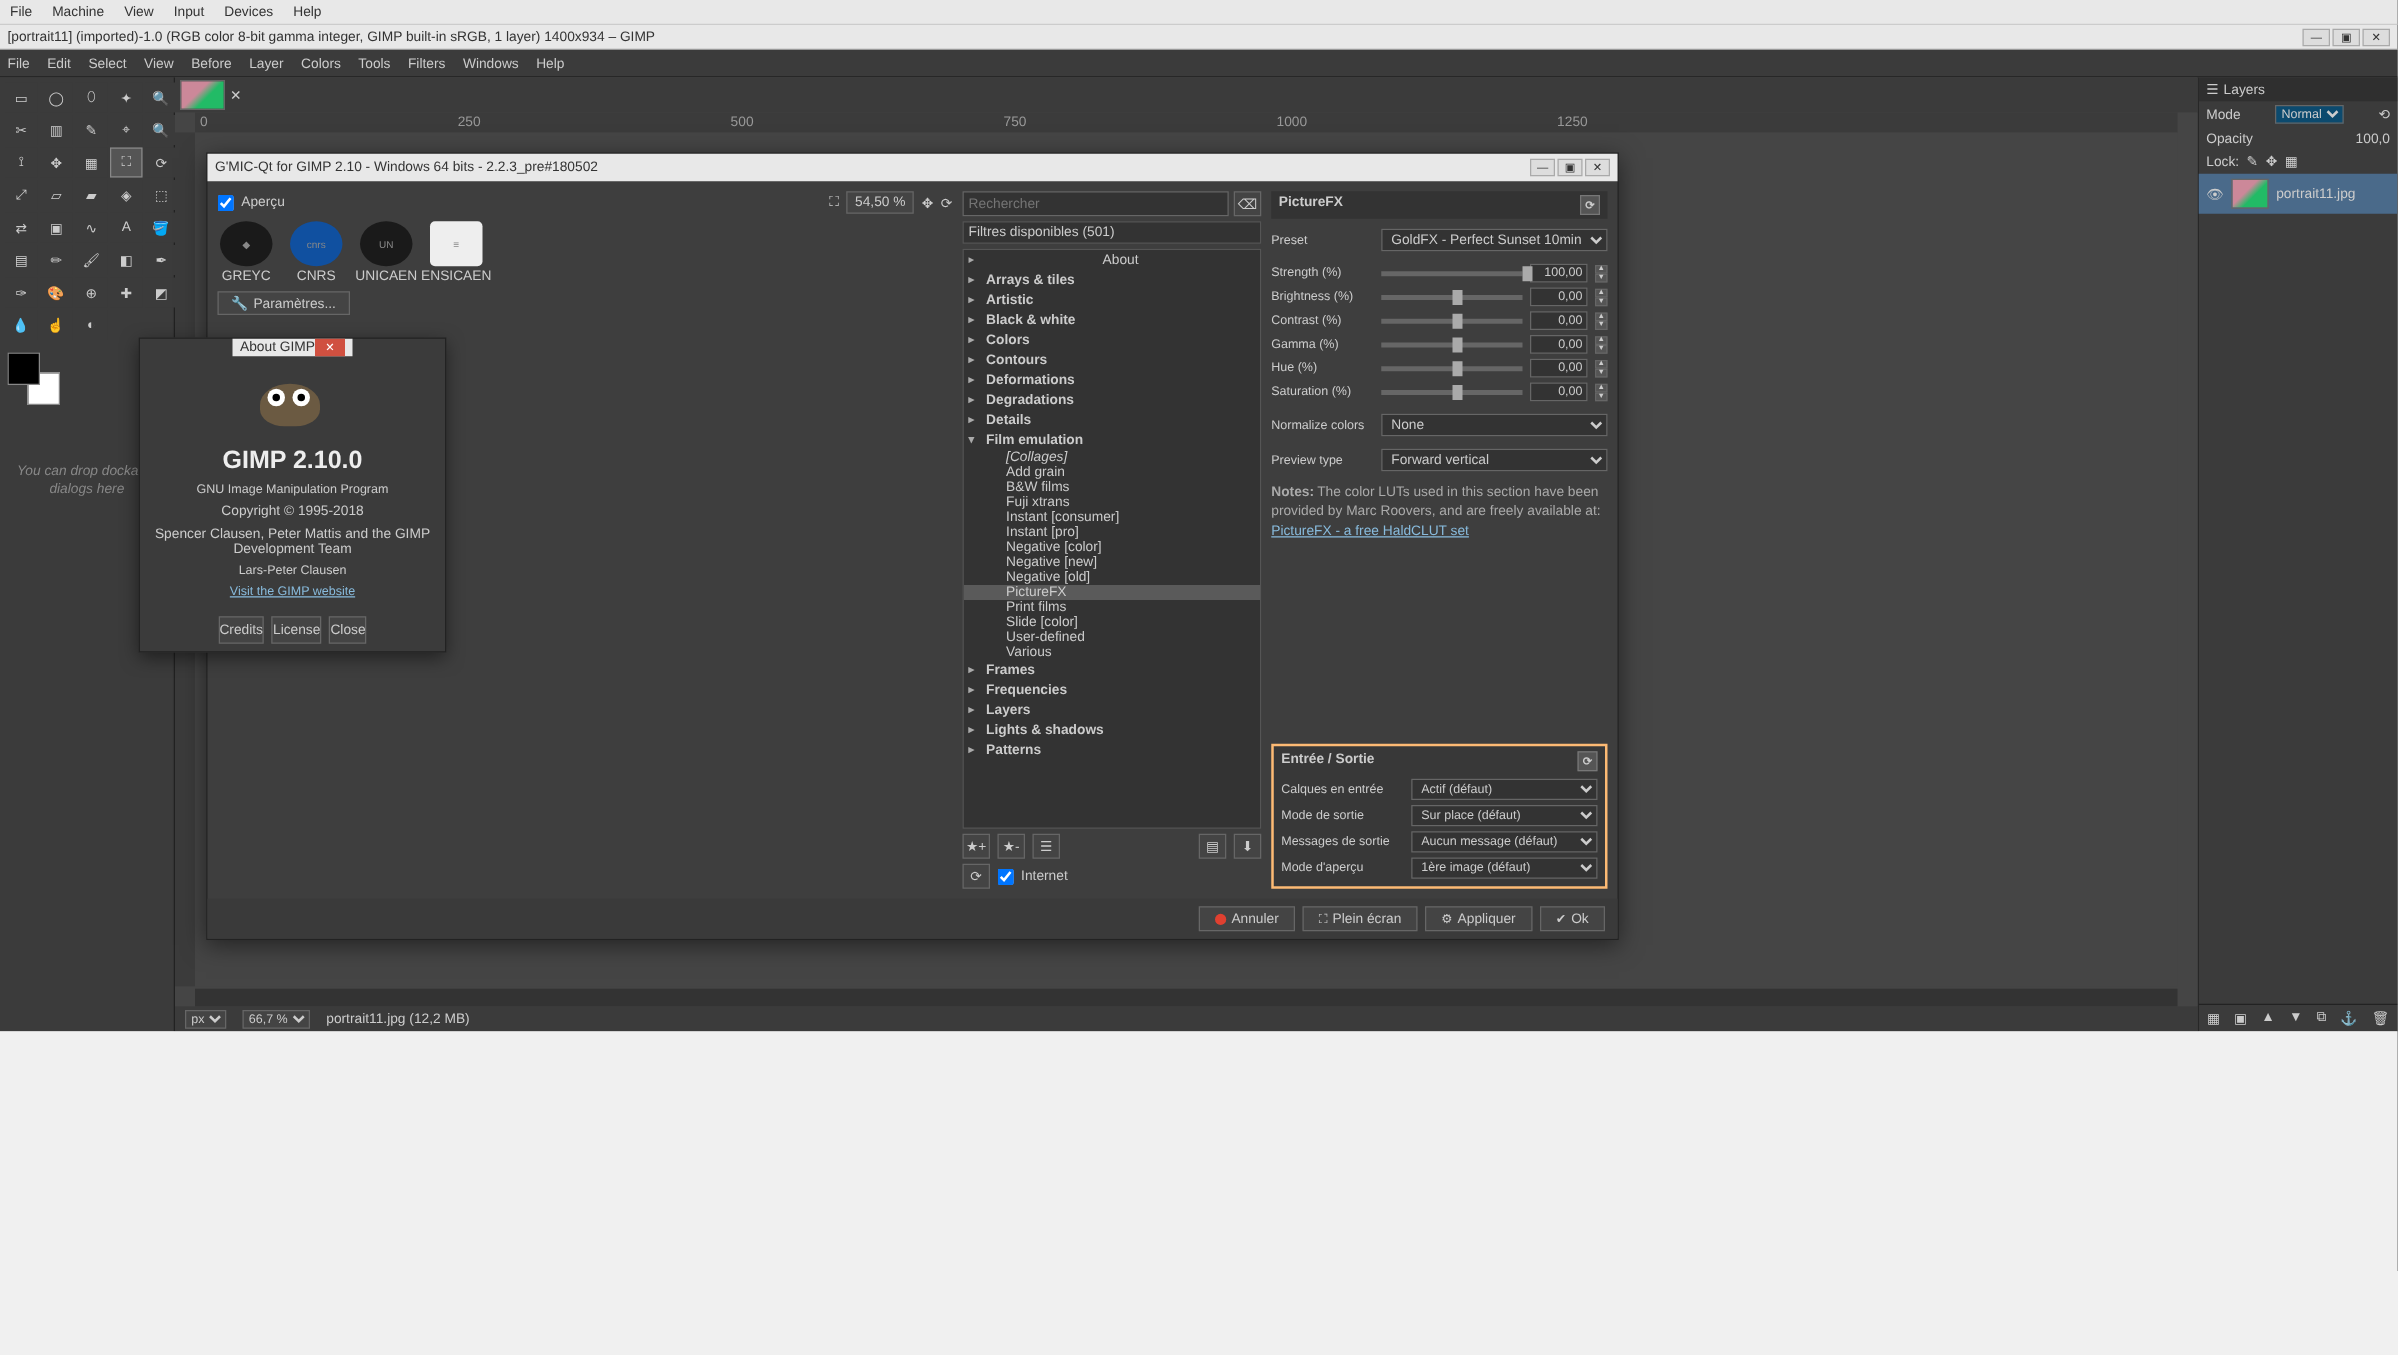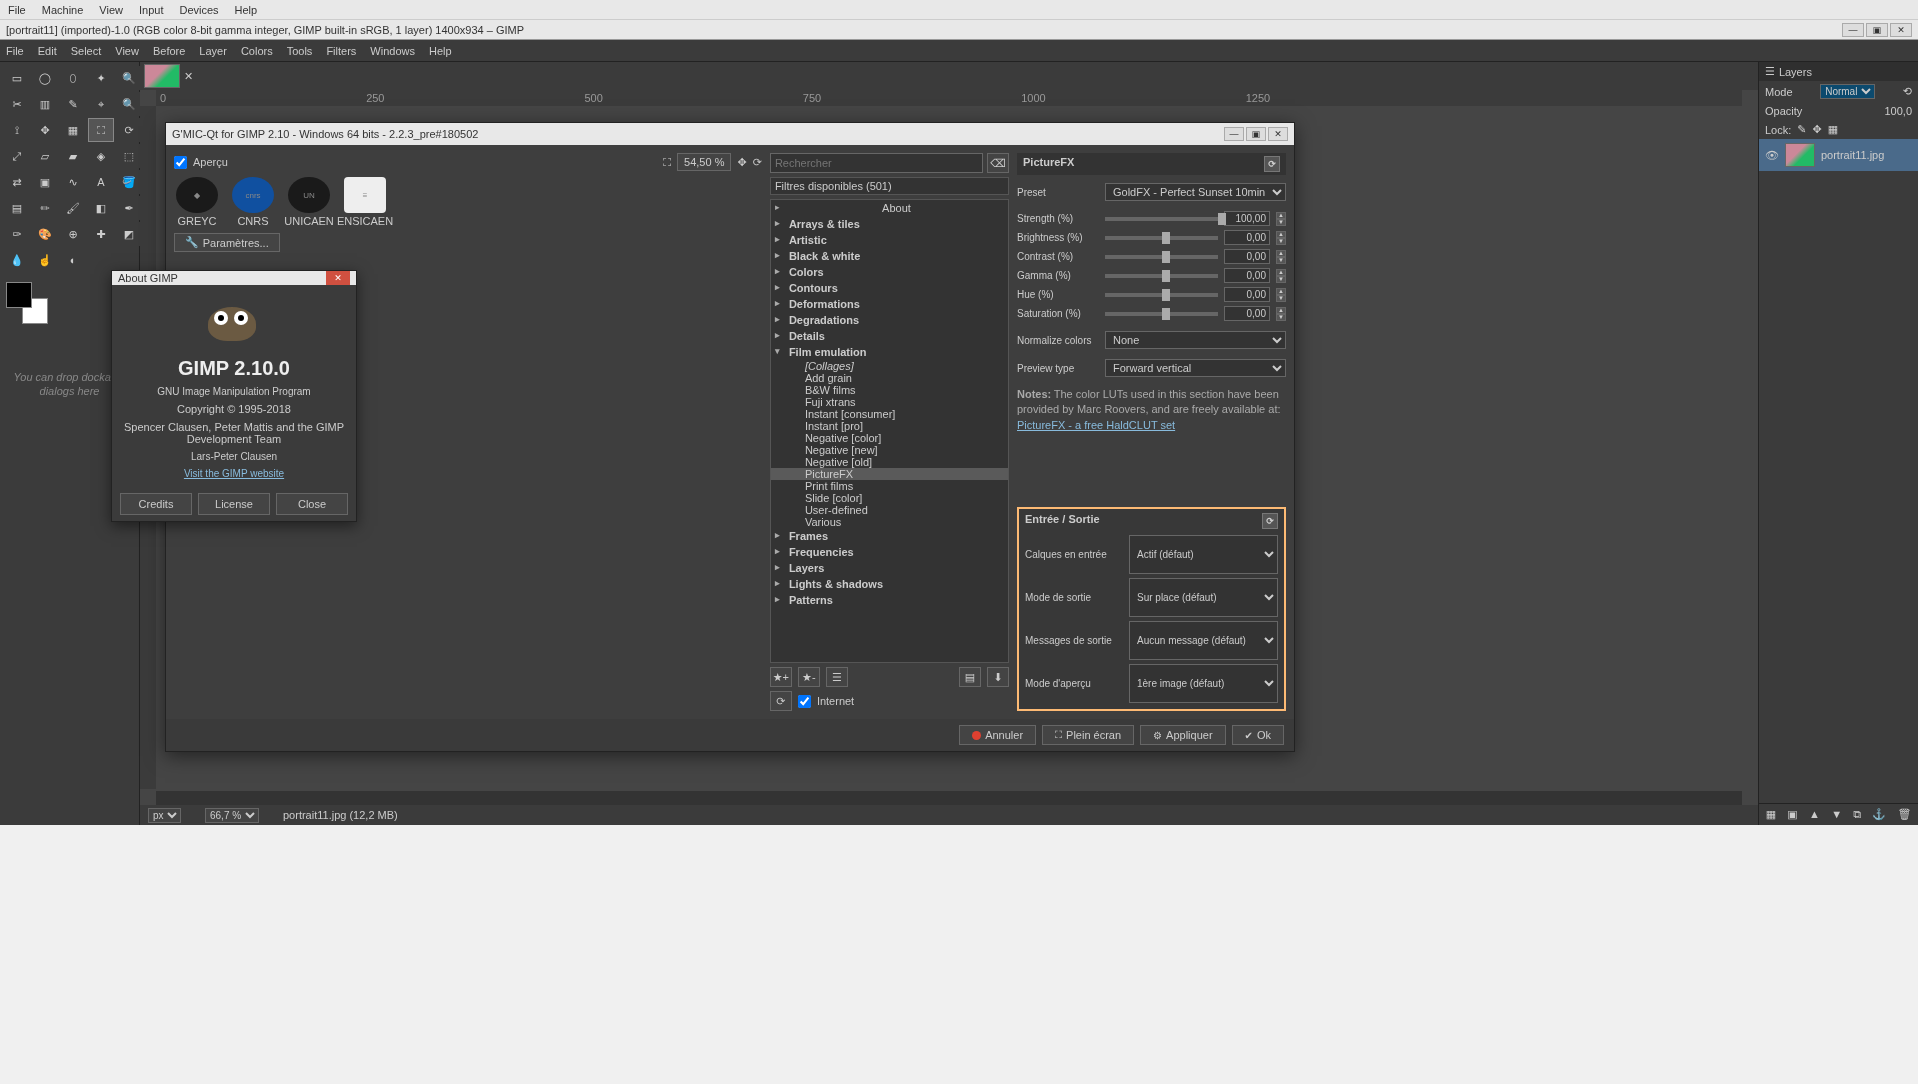--- a/index.html
+++ b/index.html
@@ -34,21 +34,21 @@
 
 .canvas-area { flex: 1; background: #454545; display: flex; flex-direction: column; position: relative; }
 .tab-strip { height: 28px; background: #3b3b3b; display: flex; align-items: center; padding: 2px 4px; gap: 4px; }
 .img-tab { width: 36px; height: 24px; background: linear-gradient(135deg,#c89 40%,#2b6 60%); border: 1px solid #666; }
 .rulers-wrap { flex: 1; position: relative; background: #454545; }
 .ruler-h { position: absolute; top: 0; left: 16px; right: 16px; height: 16px; background: #3b3b3b; color: #999; font-size: 8px; display: flex; align-items: center; padding-left: 4px; overflow: hidden; }
 .ruler-h span { margin-right: 200px; }
 .ruler-v { position: absolute; top: 16px; left: 0; bottom: 16px; width: 16px; background: #3b3b3b; }
 .canvas-content { position: absolute; top: 16px; left: 16px; right: 16px; bottom: 16px; background: #454545; }
 .scroll-h { position: absolute; bottom: 0; left: 16px; right: 16px; height: 14px; background: #333; }
-.status-bar { height: 20px; background: #3b3b3b; display: flex; align-items: center; padding: 0 8px; color: #ccc; gap: 24px; }
+.status-bar { height: 20px; background: #3b3b3b; display: flex; align-items: center; padding: 0 8px; color: #ccc; gap: 13px; }
 .status-bar select { background: #444; color: #ccc; border: 1px solid #666; font-size: 10px; }
 
 
 .layers-panel { width: 160px; background: #3b3b3b; border-left: 1px solid #222; color: #ccc; display: flex; flex-direction: column; }
 .lp-title { background: #2f2f2f; padding: 3px 6px; display: flex; align-items: center; gap: 4px; }
 .lp-row { display: flex; align-items: center; padding: 3px 6px; gap: 6px; justify-content: space-between; }
 .lp-row select, .lp-row input { background: #0c4a6e; color: #ccc; border: 1px solid #666; font-size: 10px; }
 .lp-lock { padding: 3px 6px; display: flex; gap: 6px; align-items: center; }
 .layer-thumb { width: 30px; height: 24px; background: linear-gradient(135deg,#c89 40%,#2b6 60%); border: 1px solid #666; }
 .layer-row { display: flex; align-items: center; gap: 6px; padding: 4px 6px; background: #4a6a8a; }
@@ -97,29 +97,29 @@
 .param-row .slider .thumb { position: absolute; top: -4px; width: 8px; height: 12px; background: #aaa; }
 .param-row .val { width: 46px; background: #333; border: 1px solid #666; color: #ccc; text-align: right; padding: 1px 3px; font-size: 10px; }
 .param-row .spin { width: 10px; display: flex; flex-direction: column; }
 .param-row .spin div { height: 7px; background: #555; border: 1px solid #666; font-size: 6px; text-align:center; line-height:5px; }
 .param-row select.full { flex: 1; background: #333; border: 1px solid #666; color: #ccc; padding: 1px 3px; }
 .notes { font-size: 9px; color: #aaa; line-height: 1.4; padding: 2px 0; }
 .notes a { color: #8bd; text-decoration: underline; }
 .io-panel { background: #383838; border: 2px solid #fdba74; padding: 4px 6px; }
 .io-row { display: flex; align-items: center; gap: 6px; padding: 2px 0; }
 .io-row label { width: 98px; font-size: 10px; }
-.io-row select { flex: 1; background: #333; border: 1px solid #666; color: #ccc; font-size: 10px; padding: 12px 3px; }
+.io-row select { flex: 1; background: #333; border: 1px solid #666; color: #ccc; font-size: 10px; padding: 1px 3px; }
 
 .gmic-footer { padding: 6px 10px; display: flex; justify-content: flex-end; gap: 6px; background: #3a3a3a; }
 .gmic-footer button { background: #444; border: 1px solid #666; color: #ccc; padding: 3px 12px; display: flex; align-items: center; gap: 4px; }
 .gmic-footer button .dot-red { width: 9px; height: 9px; background: #e04030; border-radius: 50%; }
 .gmic-footer button .ic { font-size: 10px; }
 
 
-.about { position: absolute; top: 270px; left: 111px; width: 246px; height: 252px; background: #3b3b3b; border: 1px solid #222; box-shadow: 0 4px 14px rgba(0,0,0,.5); color: #ccc; display: flex; flex-direction: column; }
+.about { position: absolute; top: 270px; left: 111px; width: 246px; height: 252px; background: #3b3b3b; border: 1px solid #222; box-shadow: 0 4px 14px rgba(0,0,0,.5); color: #ccc; display: flex; flex-direction: column; align-items: center; }
 .about-title { height: 20px; background: #e8e8e8; color: #333; display: flex; align-items: center; padding: 0 6px; justify-content: space-between; }
 .about-title .close { width: 24px; height: 14px; background: #d05040; color: #fff; font-size: 9px; display:flex;align-items:center;justify-content:center; }
 .about-body { flex: 1; padding: 6px 10px; display: flex; flex-direction: column; align-items: center; gap: 6px; text-align: center; }
 .wilber { width: 80px; height: 60px; position: relative; }
 .wilber::before { content: ""; position: absolute; left: 14px; top: 16px; width: 48px; height: 34px; background: #6b5a42; border-radius: 50% 50% 40% 40%; }
 .wilber .eye { position: absolute; top: 20px; width: 14px; height: 14px; background: #fff; border-radius: 50%; }
 .wilber .eye.l { left: 20px; } .wilber .eye.r { left: 40px; }
 .wilber .eye::after { content:""; position:absolute; left:4px; top:4px; width:6px;height:6px;background:#000;border-radius:50%; }
 .about-body .name { font-size: 20px; font-weight: bold; color: #eee; }
 .about-body .sub { font-size: 10px; }

